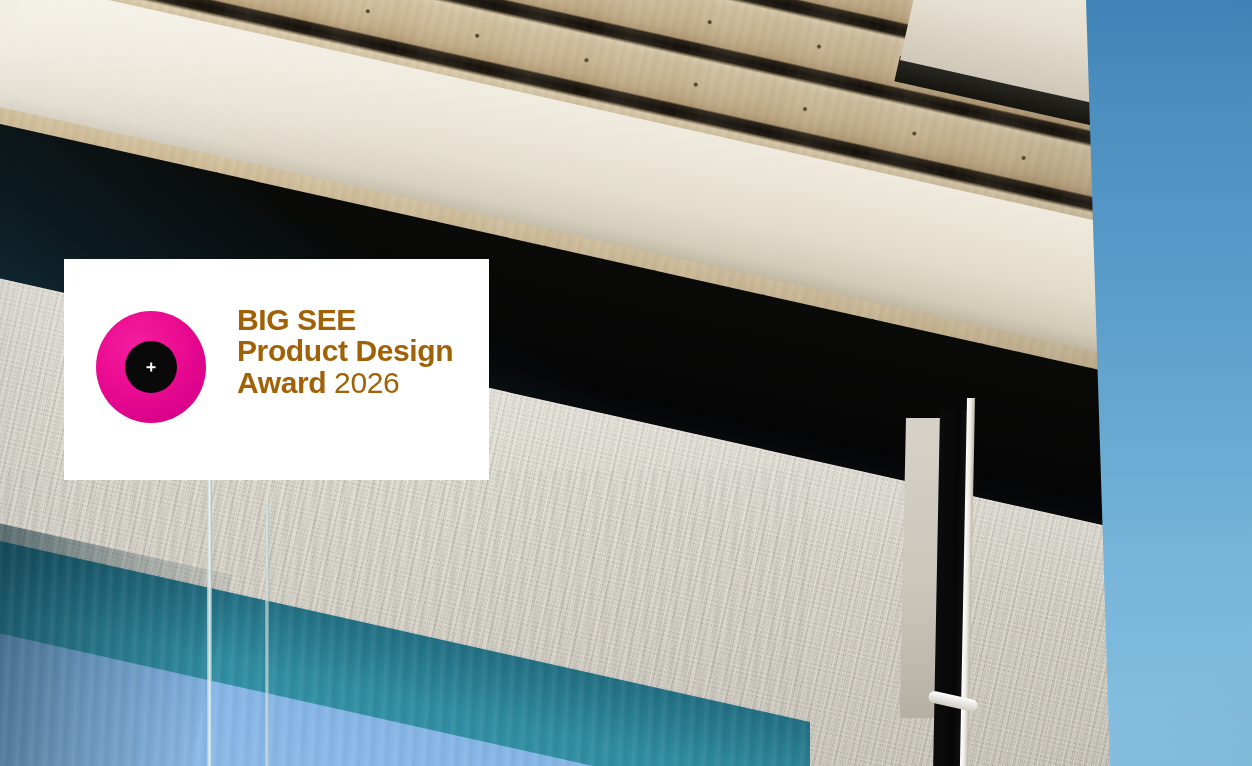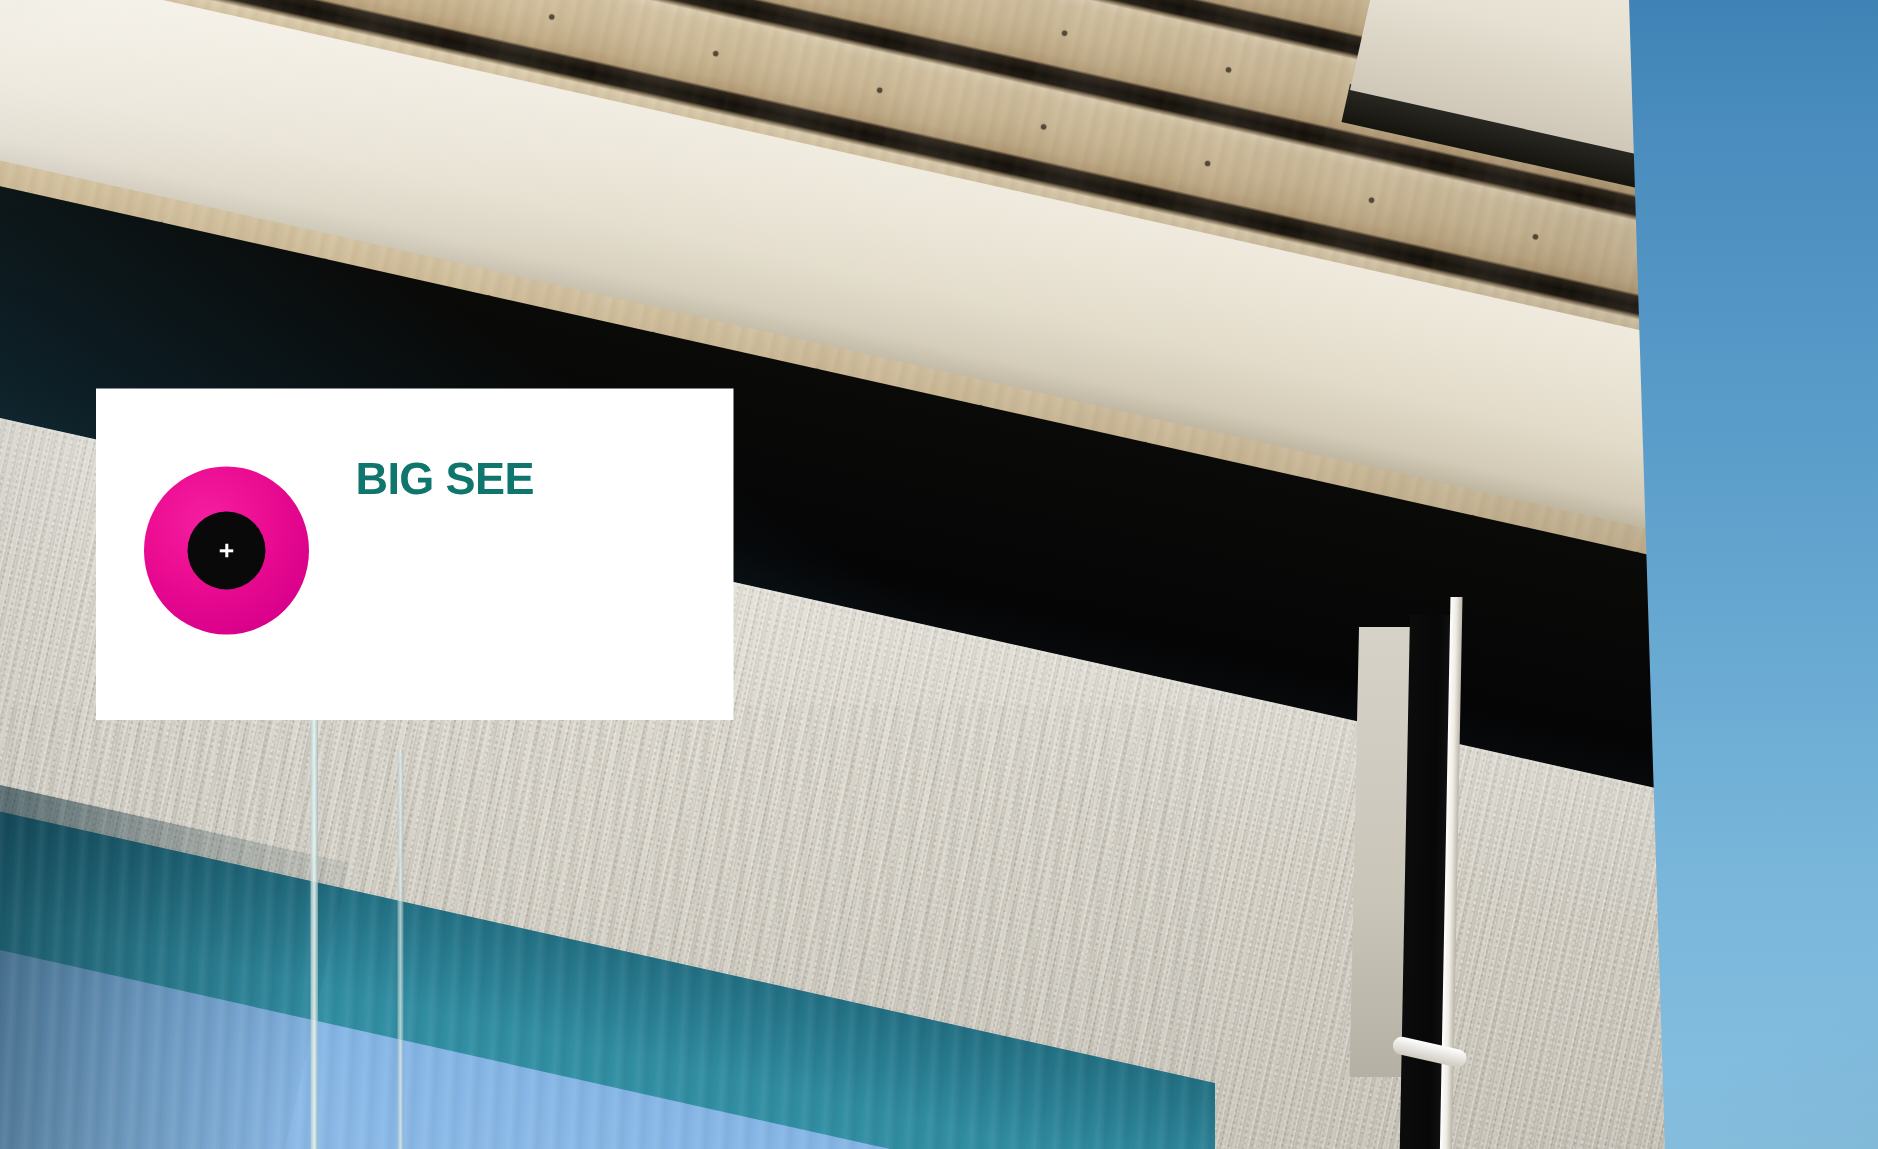--- a/index.html
+++ b/index.html
@@ -327,21 +327,21 @@
     content:"";
     position:absolute;
     background:#ffffff;
   }
   .badge-cross::before{ left:50%; top:50%; width:9px; height:1.6px; transform:translate(-50%,-50%); }
   .badge-cross::after { left:50%; top:50%; width:1.6px; height:9px; transform:translate(-50%,-50%); }
 
   .badge-text{
     position:absolute;
     left:173px; top:45px;
-    color:#0f766e;
+    color:#a16207;
     line-height:1.045;
   }
   .badge-line{
     font-size:30px;
     letter-spacing:-0.4px;
     white-space:nowrap;
   }
   .b-bold{ font-weight:700; }
   .b-reg { font-weight:400; }
 
@@ -412,17 +412,23 @@
   <div class="badge">
 
     <div class="badge-mark">
       <div class="badge-pupil badge-cross"></div>
     </div>
 
     <div class="badge-text">
       <div class="badge-line">
         <span class="b-bold">BIG SEE</span>
       </div>
+      <div class="badge-line">
+        <span class="b-bold">Product Design</span>
+      </div>
+      <div class="badge-line">
+        <span class="b-bold">Award</span><span>&nbsp;</span><span class="b-reg">2026</span>
+      </div>
     </div>
 
   </div>
 
 </div>
 
 </body></html>

